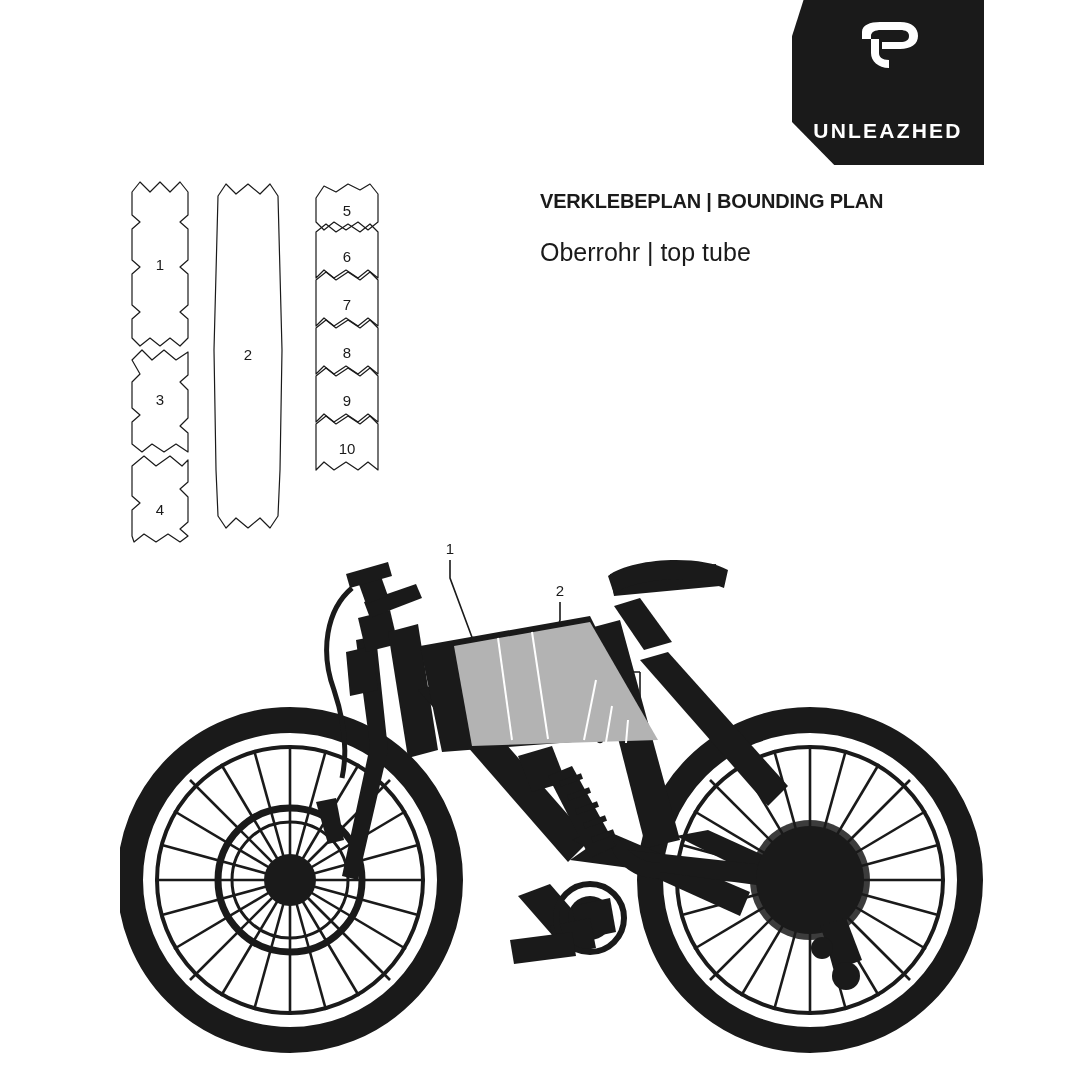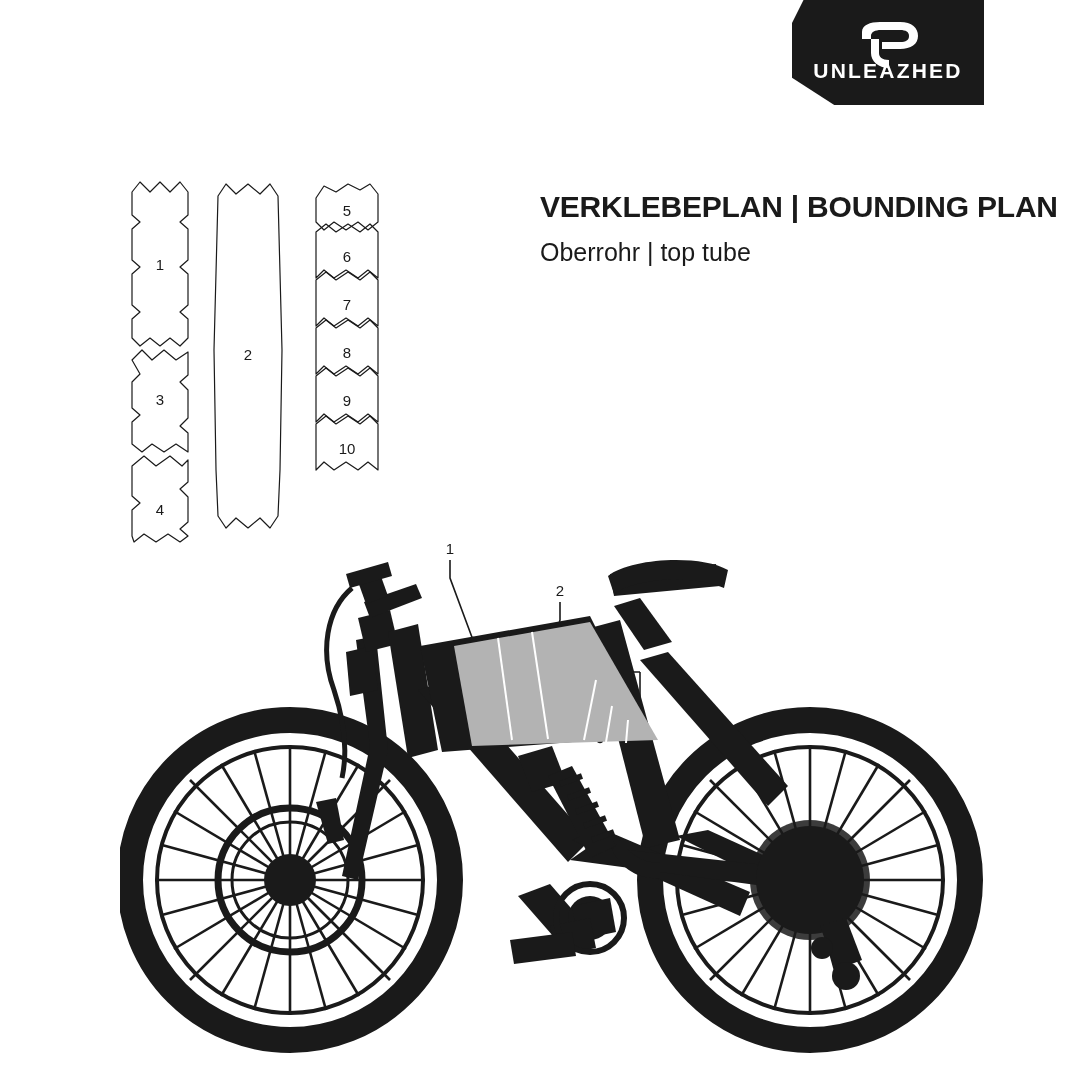--- a/index.html
+++ b/index.html
@@ -15,21 +15,21 @@
     font-family: "Liberation Sans", sans-serif;
     color: #1a1a1a;
   }
 
   
   .logo-block {
     position: absolute;
     top: 0;
     right: 96px;
     width: 192px;
-    height: 105px;
+    height: 165px;
   }
   .logo-shape {
     position: absolute;
     inset: 0;
     background: #1a1a1a;
     clip-path: polygon(6% 0%, 100% 0%, 100% 100%, 22% 100%, 0% 74%, 0% 22%);
   }
   .logo-mark {
     position: absolute;
     top: 22px;
@@ -49,21 +49,21 @@
     font-size: 21px;
     font-weight: bold;
     letter-spacing: 2.2px;
   }
 
   
   .title {
     position: absolute;
     left: 540px;
     top: 190px;
-    font-size: 30px;
+    font-size: 20px;
     font-weight: bold;
     letter-spacing: -0.2px;
     white-space: nowrap;
   }
   .subtitle {
     position: absolute;
     left: 540px;
     top: 238px;
     font-size: 25px;
     font-weight: normal;

